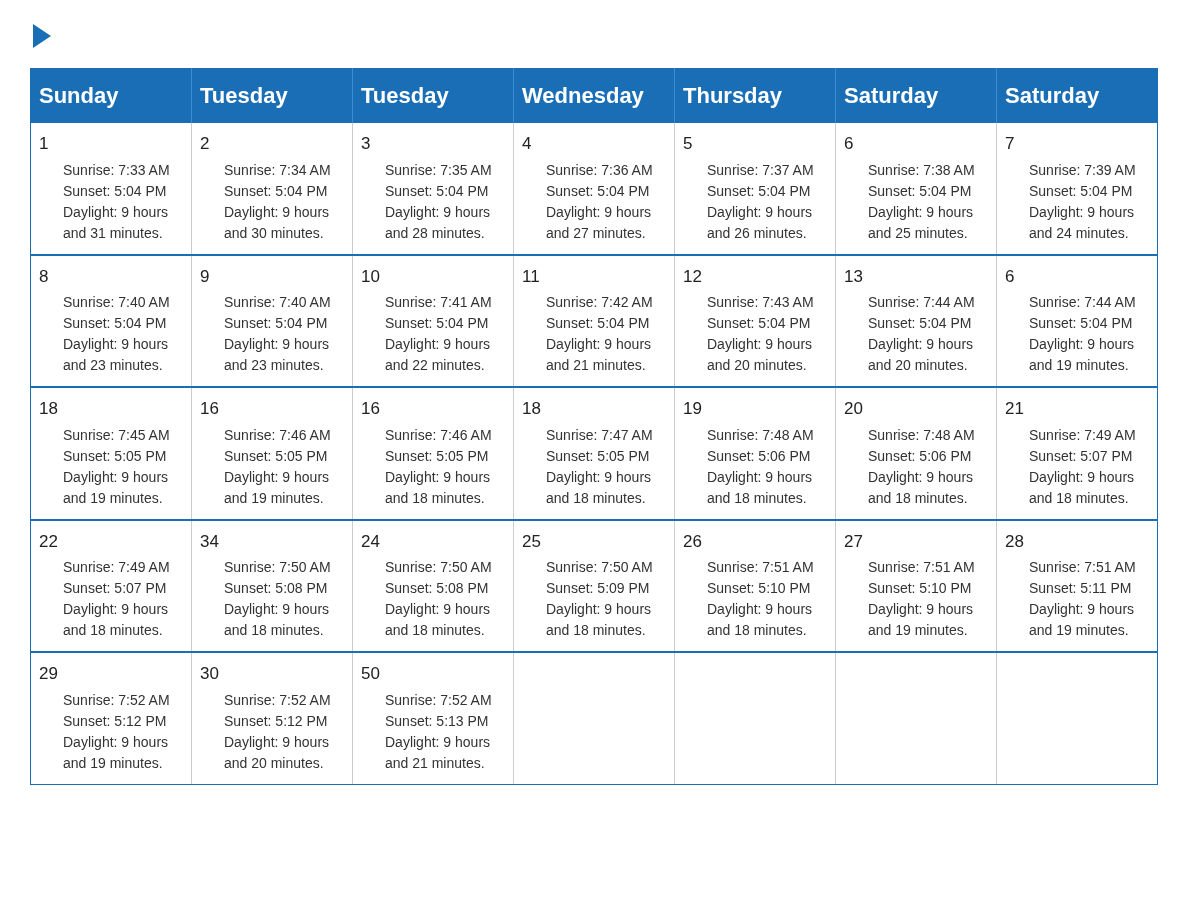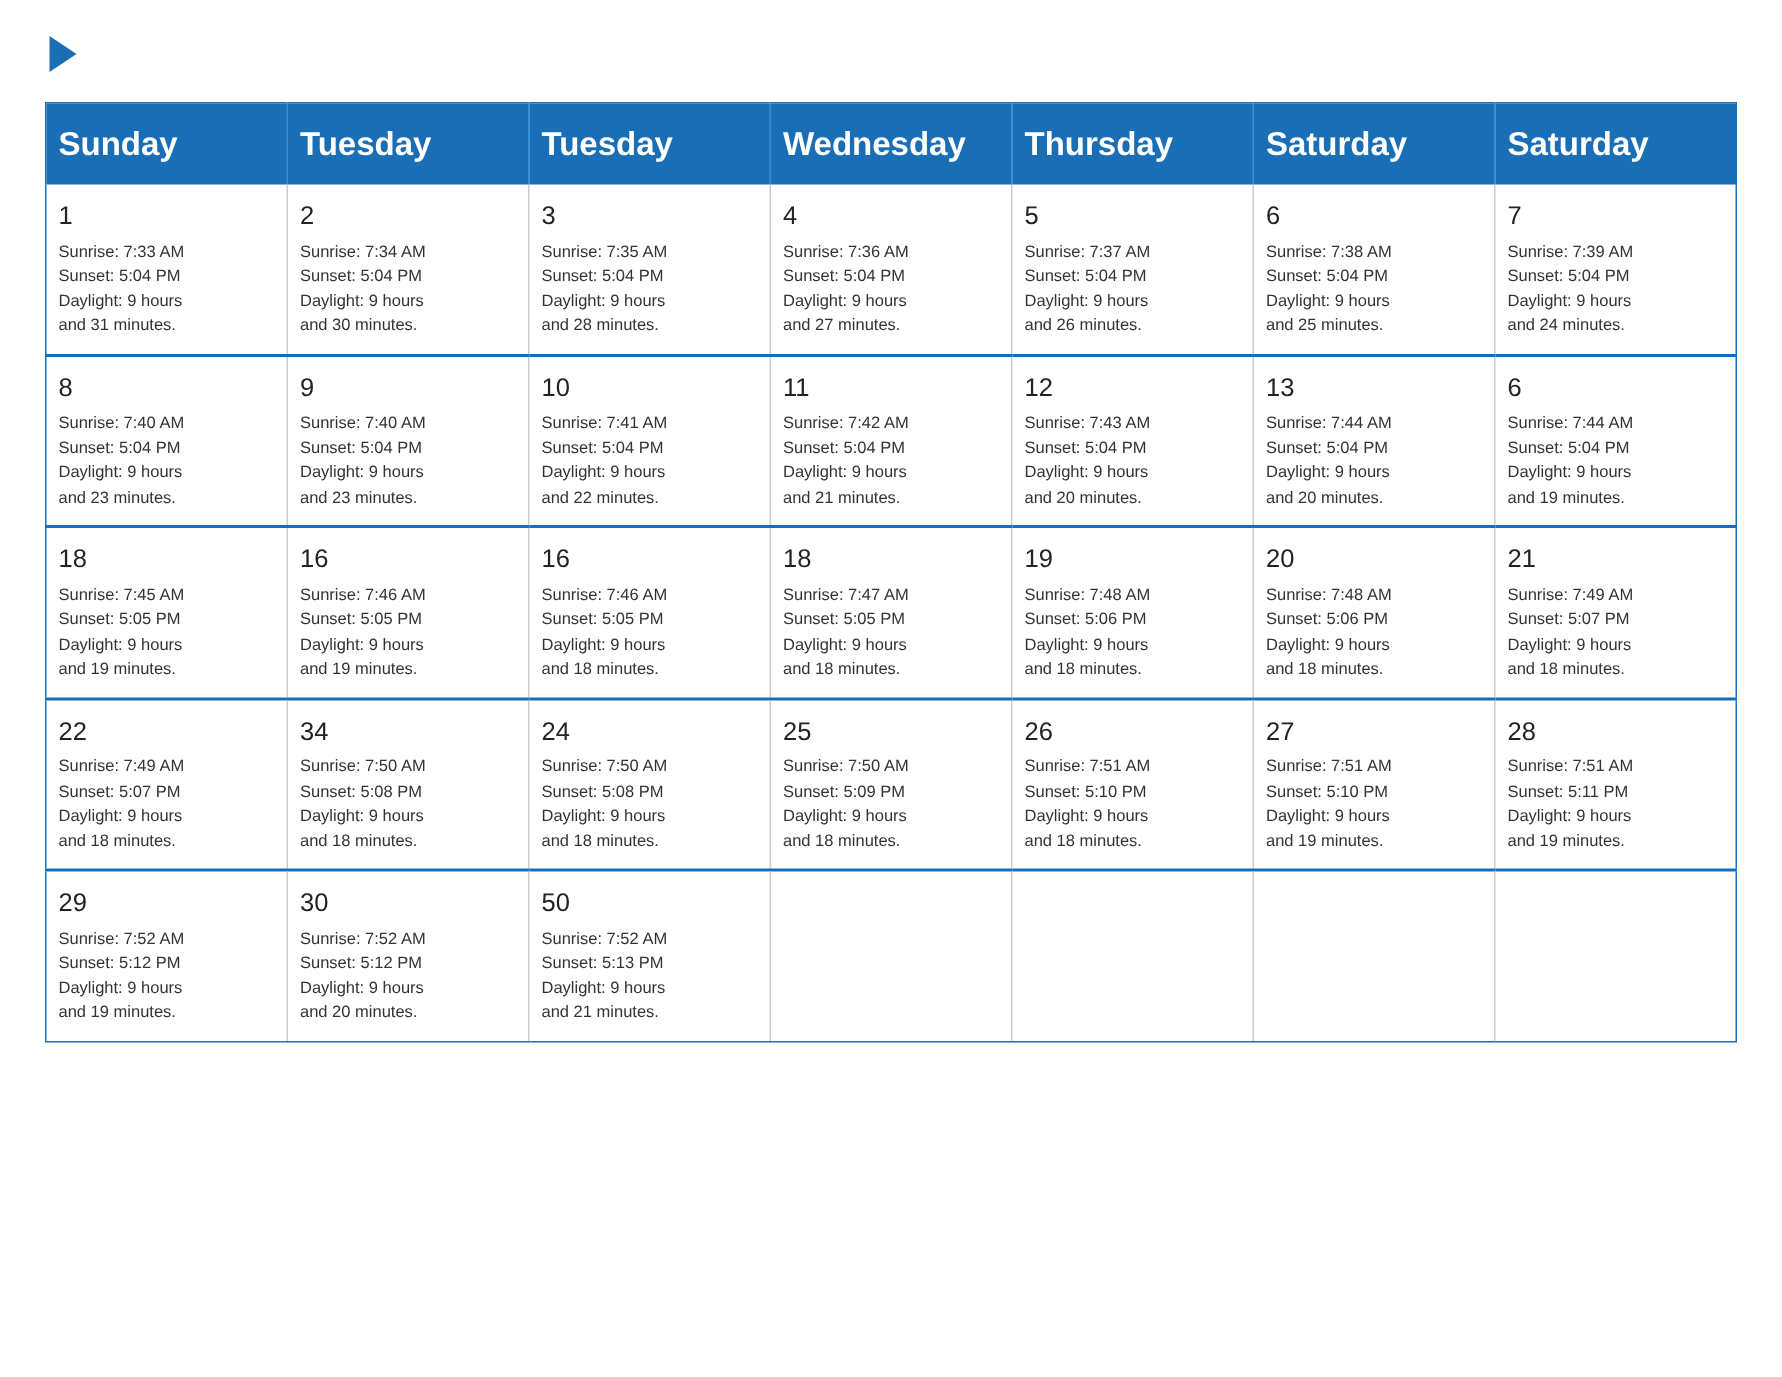--- a/index.html
+++ b/index.html
@@ -65,23 +65,24 @@
     .calendar td:last-child { border-right: none; }
     .calendar tr:last-child td { border-bottom: 1px solid #1a6eb5; }
     .day-number {
       font-size: 17px;
       font-weight: normal;
       color: #222;
       display: block;
       margin-bottom: 3px;
     }
     .day-info {
-      font-size: 11px;
+      font-size: 14px;
       color: #333;
       line-height: 1.5;
+      margin-left: 24px;
     }
     .empty-cell {
       background: #fff;
     }
     .logo-line2 {
       display: flex;
       align-items: center;
     }
     .logo-line1 {
       font-size: 28px;

